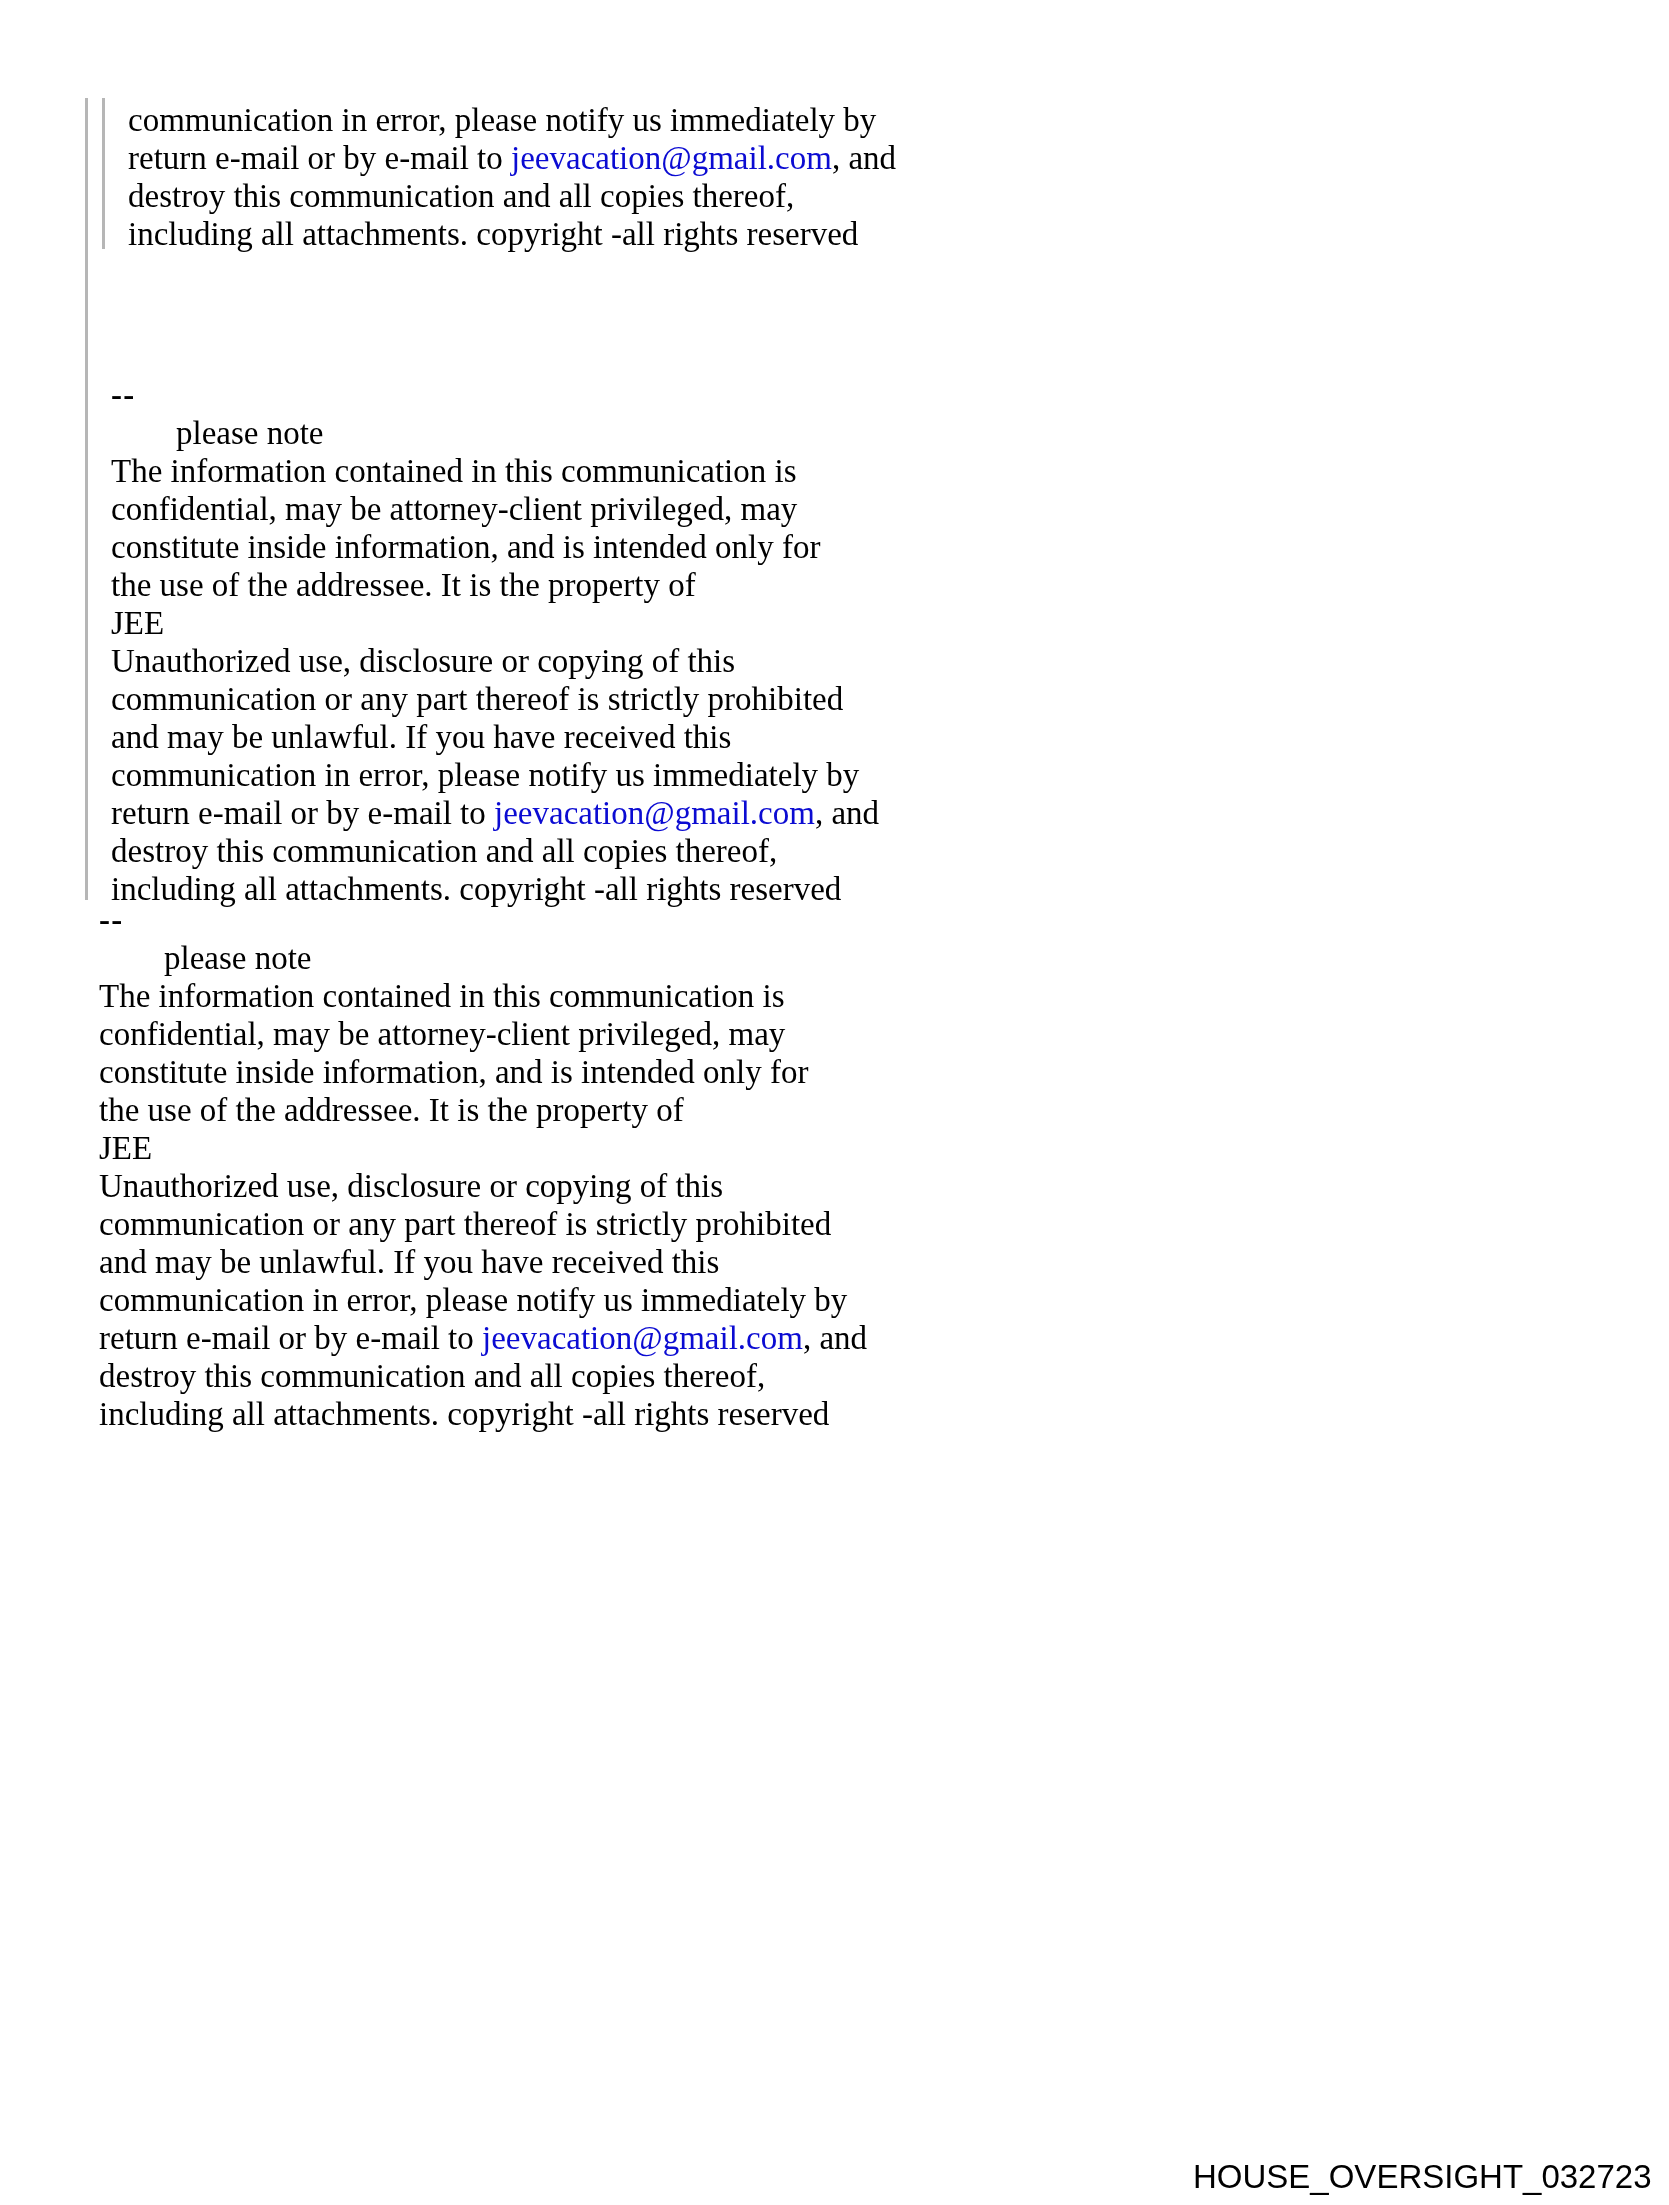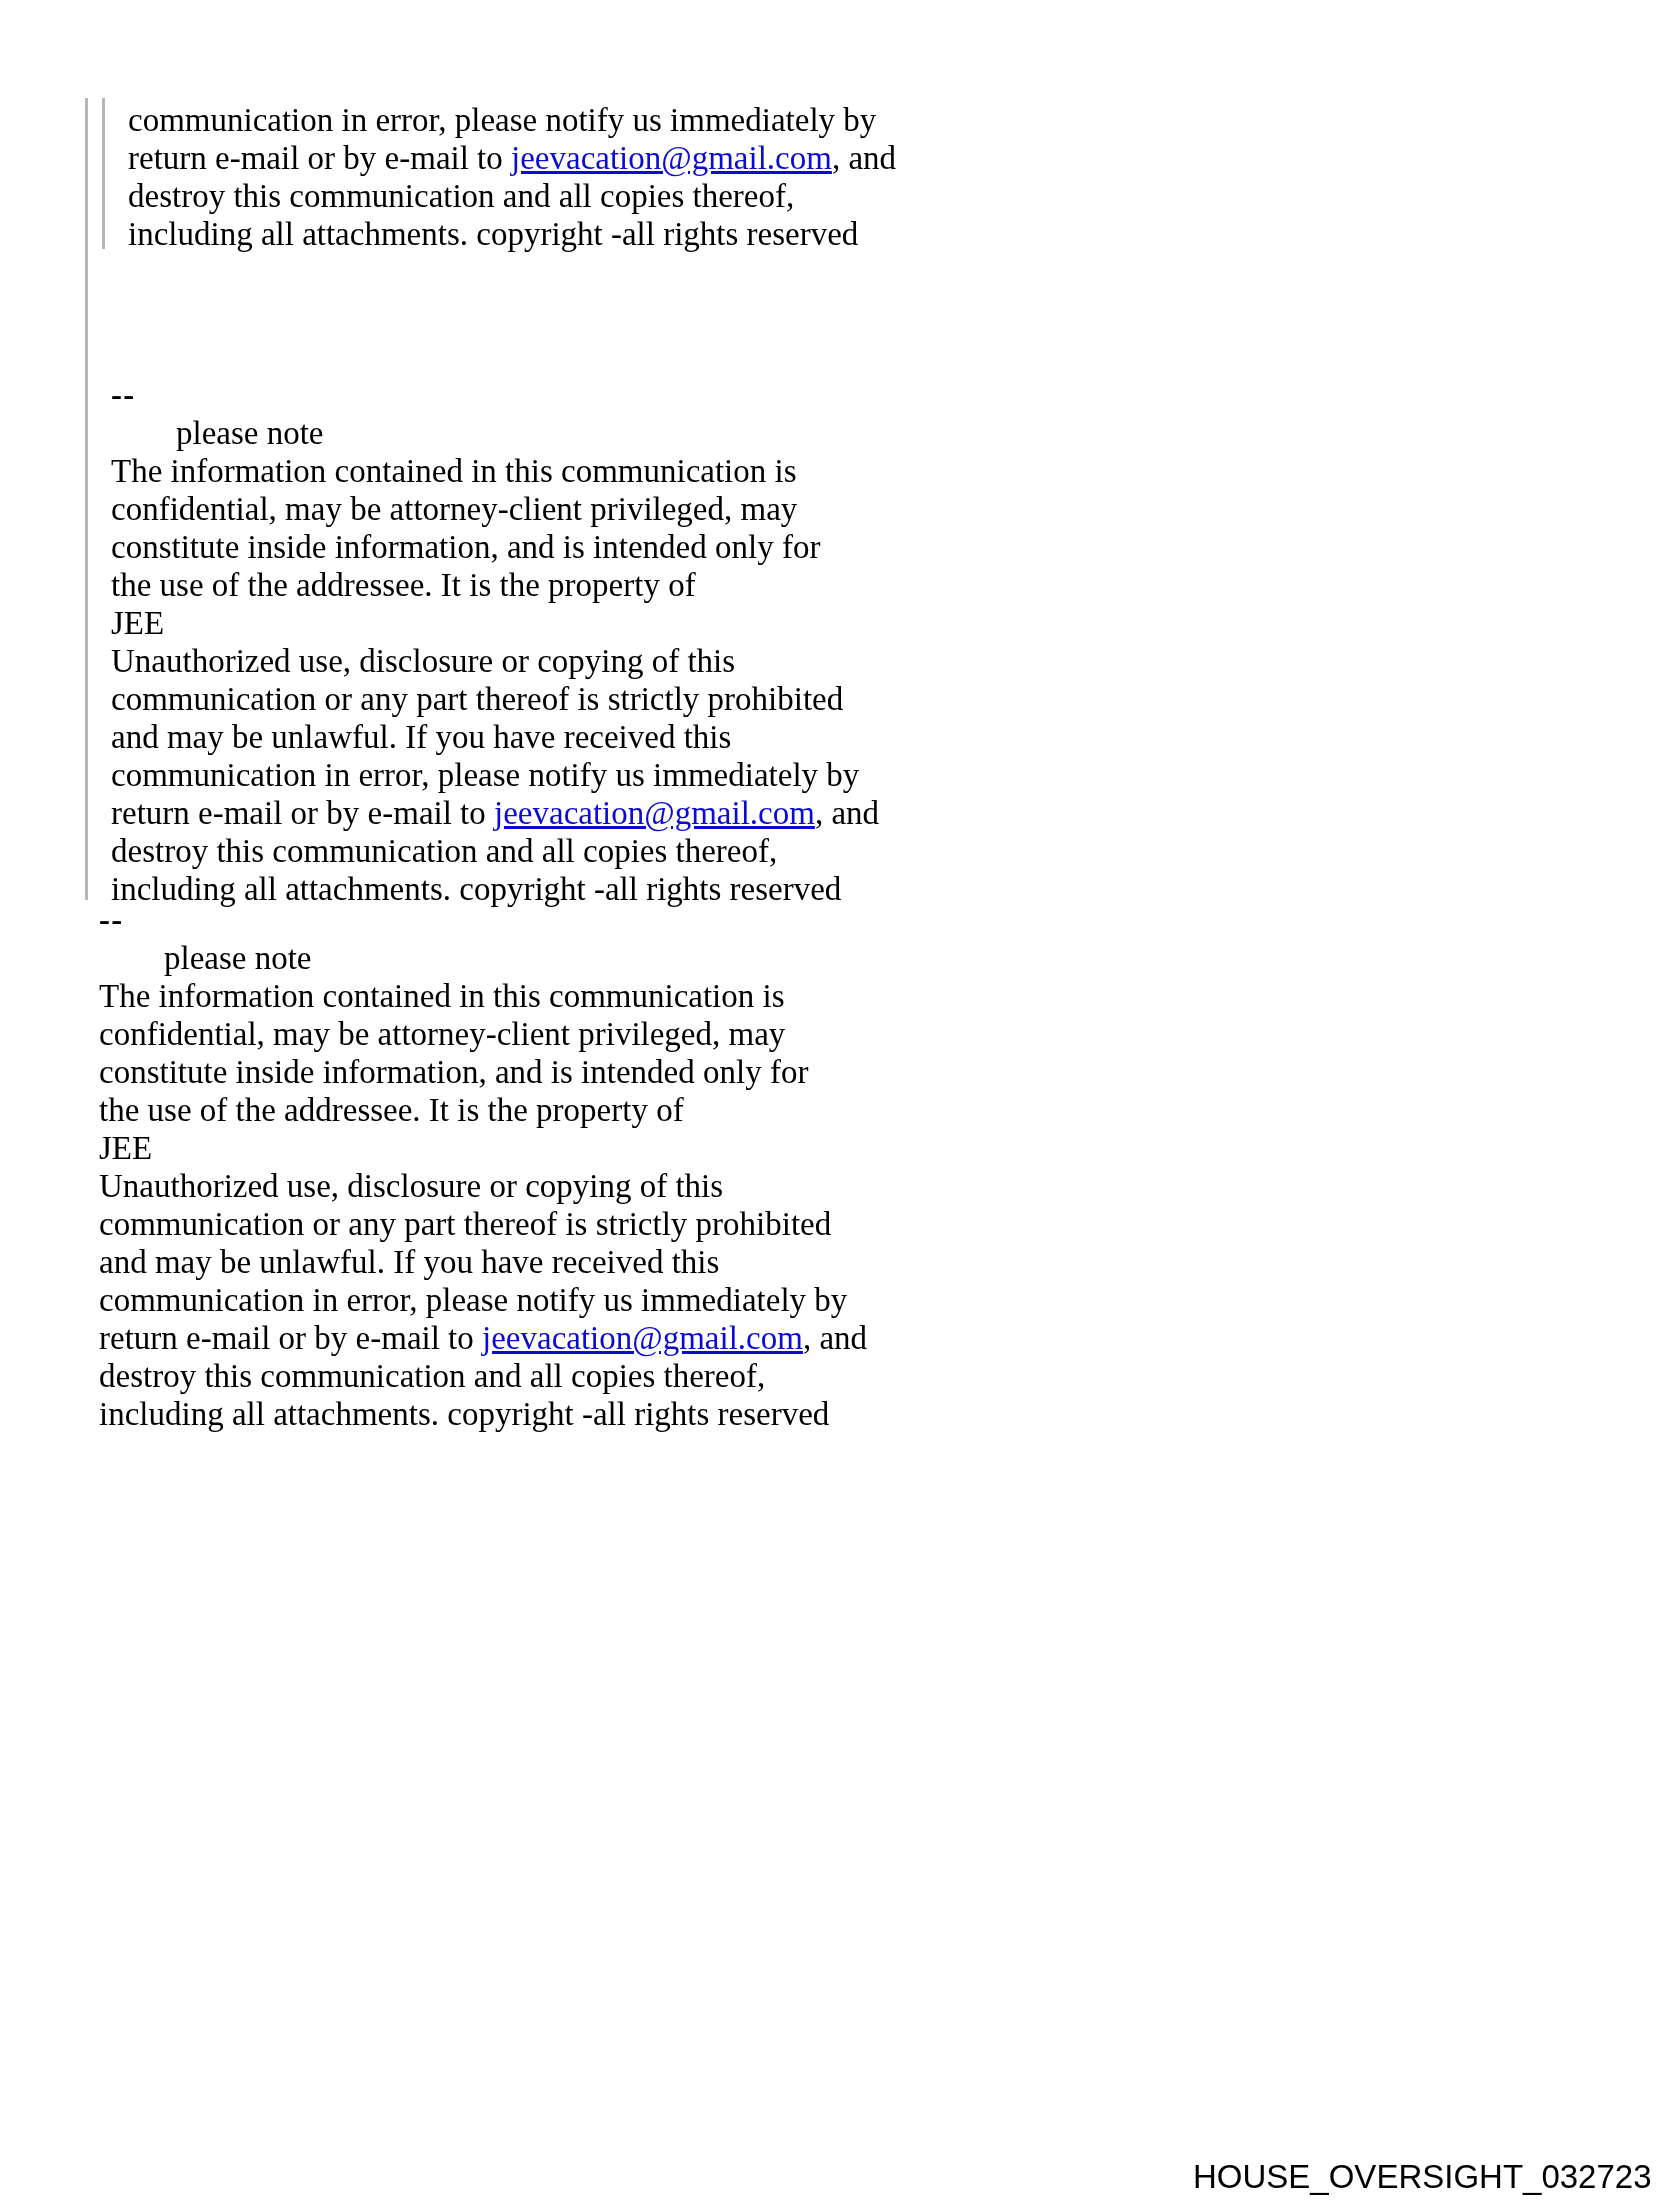--- a/index.html
+++ b/index.html
@@ -33,21 +33,20 @@
     letter-spacing:0;
   }
   #block-top{left:128px;top:101px;}
   #block-mid{left:111px;top:376px;}
   #block-bot{left:99px;top:901px;}
   .ln{height:38px;}
   .ln.sep{font-weight:bold;letter-spacing:1.3px;}
   .ln.note{padding-left:65px;}
   .email{
     color:var(--color-link);
-    text-decoration:underline;
     cursor:pointer;
   }
   #bates{
     position:absolute;
     left:1193px;
     top:2158px;
     font-family:Liberation Sans, sans-serif;
     font-size:33px;
     line-height:37px;
     color:var(--color-text);

